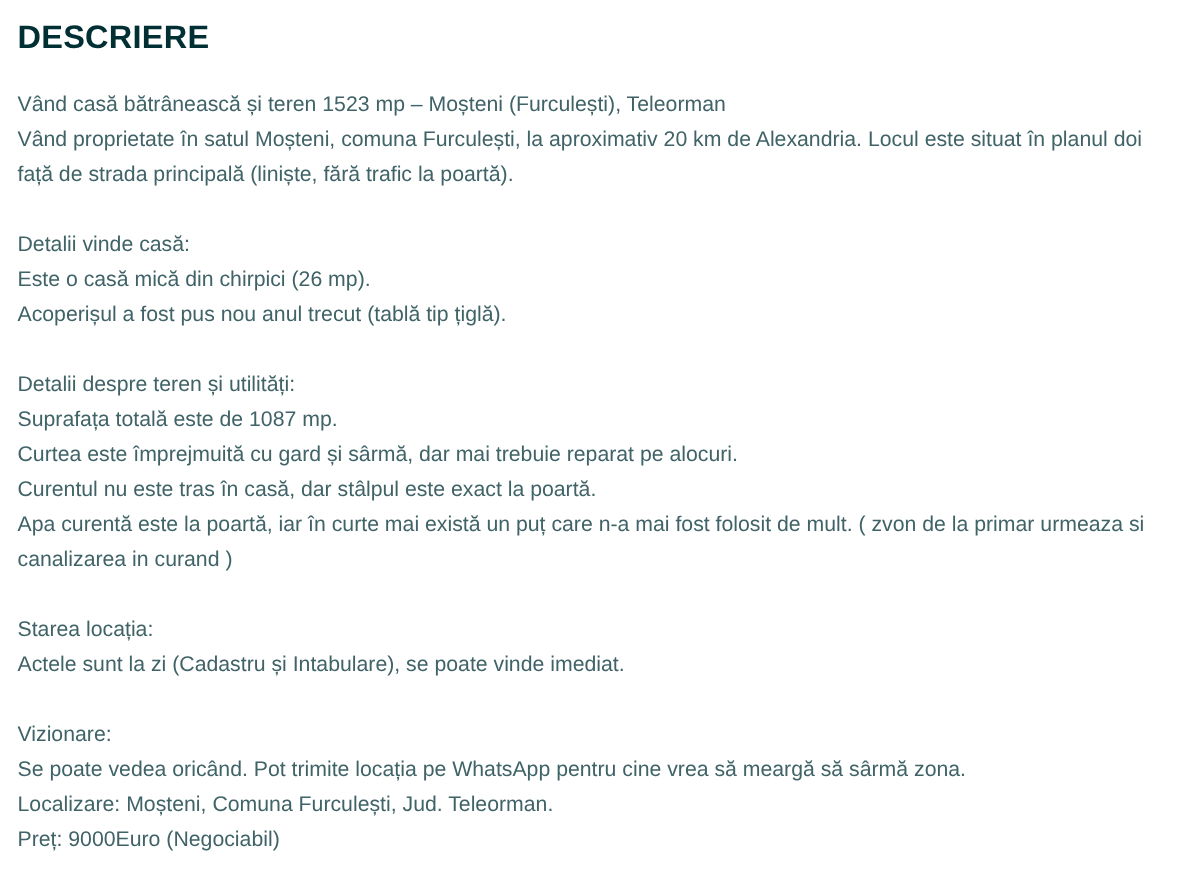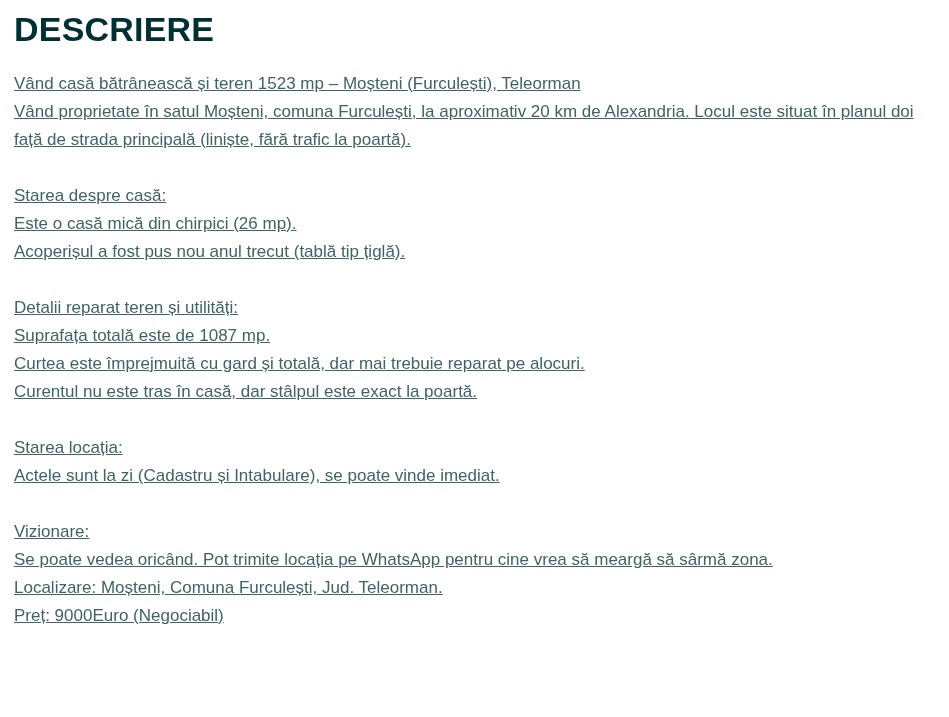--- a/index.html
+++ b/index.html
@@ -14,35 +14,34 @@
     font-family: "Liberation Sans", "DejaVu Sans", sans-serif;
     -webkit-font-smoothing: antialiased;
   }
   .description-section {
     box-sizing: border-box;
     width: 949px;
     padding: 12px 14px 10px 14px;
   }
   .section-title {
     margin: 0 0 24px 0;
-    font-size: 34px;
+    font-size: 26px;
     line-height: 34px;
     font-weight: 700;
     letter-spacing: 0.2px;
     color: #002f34;
   }
   .description-body {
     color: #406367;
     font-size: 17px;
     line-height: 28px;
     max-width: 921px;
   }
   .paragraph {
     margin: 0 0 28px 0;
-    text-decoration: underline;
   }
   .paragraph:last-child {
     margin-bottom: 0;
   }
   .line {
     min-height: 28px;
   }
 </style>
 </head>
 <body>
@@ -51,30 +50,31 @@
   <h2 class="section-title">DESCRIERE</h2>
 
   <div class="description-body">
 
     <div class="paragraph">
       <div class="line">Vând casă bătrânească și teren 1523 mp – Moșteni (Furculești), Teleorman</div>
       <div class="line">Vând proprietate în satul Moșteni, comuna Furculești, la aproximativ 20 km de Alexandria. Locul este situat în planul doi față de strada principală (liniște, fără trafic la poartă).</div>
     </div>
 
     <div class="paragraph">
-      <div class="line">Starea despre casă:</div>
+      <div class="line">Detalii vinde casă:</div>
       <div class="line">Este o casă mică din chirpici (26 mp).</div>
       <div class="line">Acoperișul a fost pus nou anul trecut (tablă tip țiglă).</div>
     </div>
 
     <div class="paragraph">
-      <div class="line">Detalii reparat teren și utilități:</div>
+      <div class="line">Detalii despre teren și utilități:</div>
       <div class="line">Suprafața totală este de 1087 mp.</div>
-      <div class="line">Curtea este împrejmuită cu gard și totală, dar mai trebuie reparat pe alocuri.</div>
+      <div class="line">Curtea este împrejmuită cu gard și sârmă, dar mai trebuie reparat pe alocuri.</div>
       <div class="line">Curentul nu este tras în casă, dar stâlpul este exact la poartă.</div>
+      <div class="line">Apa curentă este la poartă, iar în curte mai există un puț care n-a mai fost folosit de mult. ( zvon de la primar urmeaza si canalizarea in curand )</div>
     </div>
 
     <div class="paragraph">
       <div class="line">Starea locația:</div>
       <div class="line">Actele sunt la zi (Cadastru și Intabulare), se poate vinde imediat.</div>
     </div>
 
     <div class="paragraph">
       <div class="line">Vizionare:</div>
       <div class="line">Se poate vedea oricând. Pot trimite locația pe WhatsApp pentru cine vrea să meargă să sârmă zona.</div>

